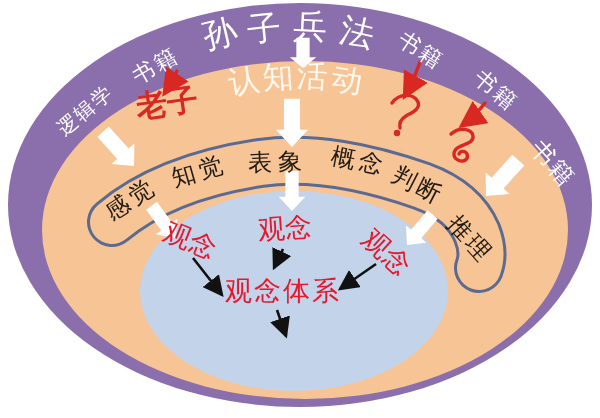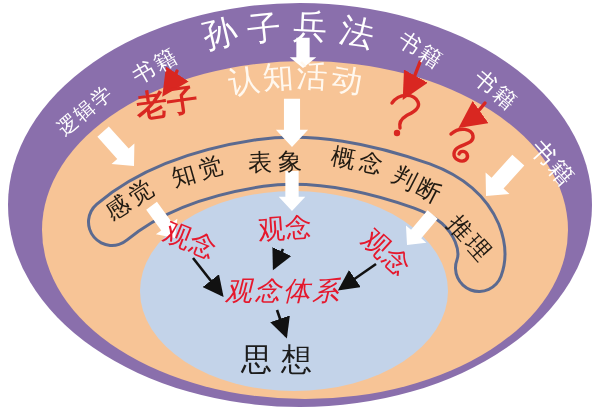--- a/index.html
+++ b/index.html
@@ -89,18 +89,17 @@
   <div class="t band-word" style="left:131px;top:199px;letter-spacing:4px;transform:translate(-50%,-50%) rotate(-33deg);">感觉</div>
   <div class="t band-word" style="left:199px;top:171px;letter-spacing:4px;transform:translate(-50%,-50%) rotate(-16deg);">知觉</div>
   <div class="t band-word" style="left:278px;top:162px;letter-spacing:6px;transform:translate(-50%,-50%) rotate(-2deg);">表象</div>
   <div class="t band-word" style="left:359px;top:161px;letter-spacing:4px;transform:translate(-50%,-50%) rotate(11deg);">概念</div>
   <div class="t band-word" style="left:418px;top:185px;letter-spacing:3px;transform:translate(-50%,-50%) rotate(27deg);">判断</div>
   <div class="t band-word" style="left:470px;top:239px;letter-spacing:3px;transform:translate(-50%,-50%) rotate(48deg);">推理</div>
 
   <div class="t idea" style="left:190px;top:241px;transform:translate(-50%,-50%) rotate(22deg);">观念</div>
   <div class="t idea" style="left:285px;top:229px;transform:translate(-50%,-50%) rotate(-4deg);">观念</div>
   <div class="t idea" style="left:386px;top:253px;transform:translate(-50%,-50%) rotate(42deg);">观念</div>
-  <div class="t idea" style="left:283px;top:291px;letter-spacing:2px;transform:translate(-50%,-50%);font-style:italic;">观念体系</div>
-  <div class="t" style="left:281px;top:359px;font-size:31px;color:#1c1c1c;letter-spacing:9px;transform:translate(-50%,-50%);">思想</div>
+  <div class="t idea" style="left:283px;top:291px;letter-spacing:2px;transform:translate(-50%,-50%);">观念体系</div>
 
   <div class="t ink" style="left:167px;top:103px;font-size:31px;font-weight:bold;transform:translate(-50%,-50%) rotate(-8deg);">老子</div>
 
 </div>
 
 </body></html>

